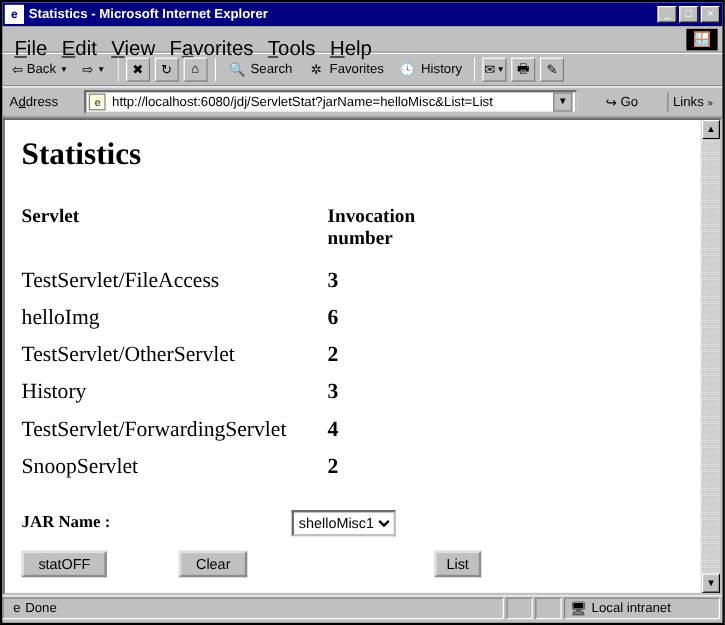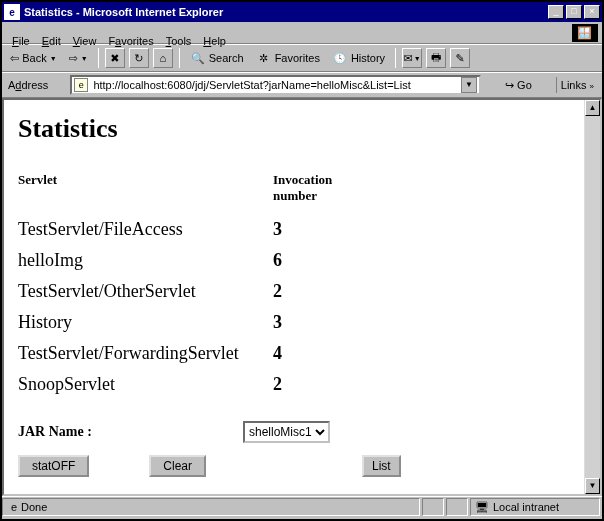--- a/index.html
+++ b/index.html
@@ -42,21 +42,21 @@
   .menubar {
     background: #c0c0c0;
     display: flex;
     align-items: center;
     padding: 2px 4px;
     border-bottom: 1px solid #808080;
     height: 22px;
   }
   .menuitem {
     padding: 2px 6px;
-    font-size: 11px;
+    font-size: 17px;
     margin-top: 16px;
   }
   .menuitem u { text-decoration: underline; }
   .winlogo {
     margin-left: auto;
     width: 26px; height: 18px;
     background: #000;
     display:flex; align-items:center; justify-content:center;
   }
   .winlogo span{ font-size:12px; }
@@ -129,21 +129,21 @@
     font-size: 26px;
     font-weight: bold;
     margin: 4px 0 24px 0;
   }
   .stattable { width: 100%; border-collapse: collapse; }
   .stattable th {
     text-align: left;
     font-weight: bold;
     padding: 4px 0 10px 0;
     vertical-align: top;
-    font-size: 13px;
+    font-size: 16px;
   }
   .stattable td {
     padding: 5px 0;
     font-size: 18px;
   }
   .stattable .col1 { width: 255px; }
   .stattable td.col2 { font-weight: bold; }
   .jarrow { margin-top: 21px; display:flex; align-items:center;}
   .jarlabel { font-weight:bold; font-size:14px; width:225px;}
   .jarselect {

